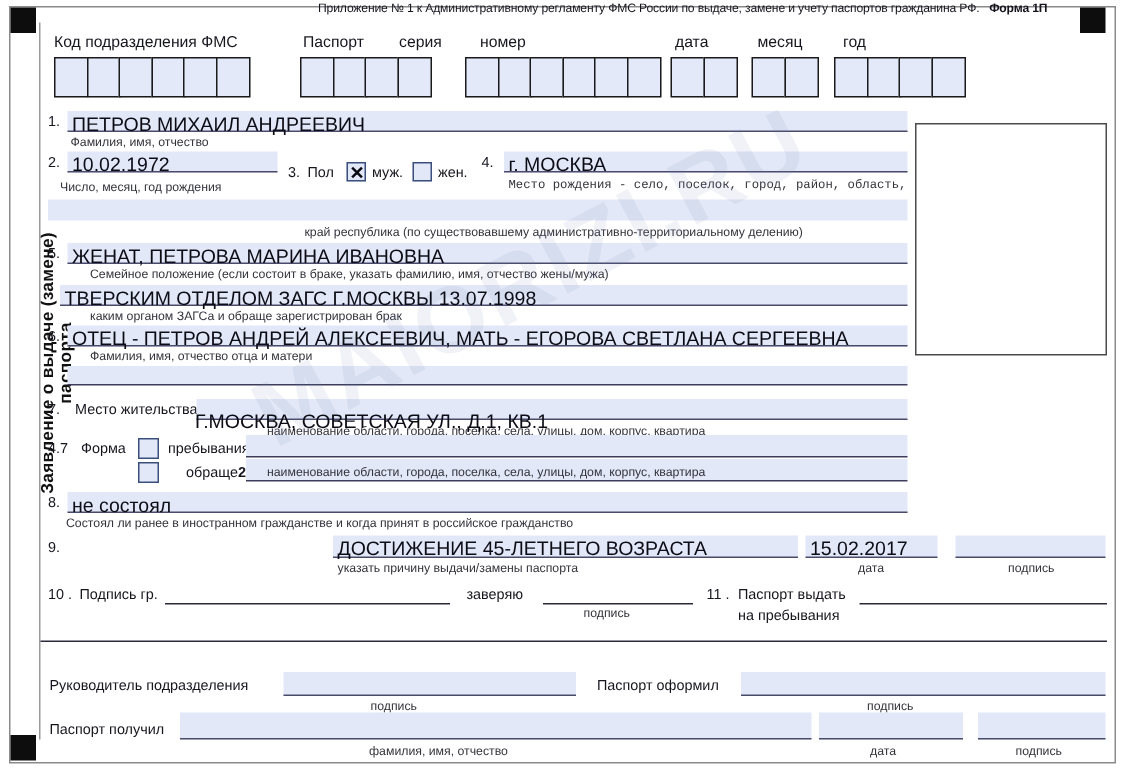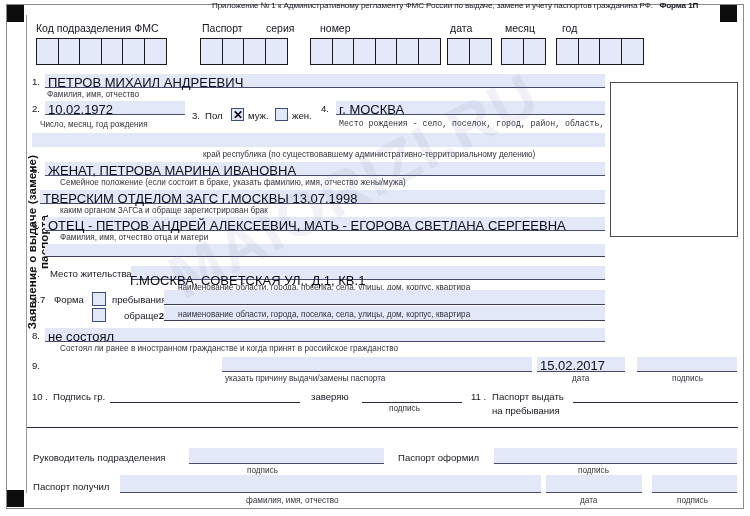--- a/index.html
+++ b/index.html
@@ -292,24 +292,25 @@
 
   <div class="checkbox" style="left:92px; top:308px; width:14px; height:14px;"></div>
   <div class="lbl" style="left:124px; top:310px;"><span>обраще</span><span style="font-weight:700;">2</span><span>ия</span></div>
   <div class="field nobl" style="left:164px; top:306px; width:441px; height:14px;"></div>
   <div class="rule" style="left:164px; top:320px; width:441px;"></div>
   <div class="hint" style="left:178px; top:310px;">наименование области, города, поселка, села, улицы, дом, корпус, квартира</div>
 
   <div class="lbl" style="left:32px; top:330px;">8.</div>
   <div class="field" style="left:45px; top:328px; width:560px; height:14px;"></div>
   <div class="val" style="left:48px; top:329px;">не состоял</div>
-  <div class="hint" style="left:60px; top:344px;">Состоял ли ранее в иностранном гражданстве и когда принят в российское гражданство</div>
+  <div class="hint" style="left:44px; top:344px;">Состоял ли ранее в иностранном гражданстве и когда принят в российское гражданство</div>
 
   <div class="lbl" style="left:32px; top:360px;">9.</div>
   <div class="field" style="left:222px; top:357px; width:310px; height:15px;"></div>
+  <div class="val" style="left:225px; top:358px;">ДОСТИЖЕНИЕ 45-ЛЕТНЕГО ВОЗРАСТА</div>
   <div class="hint" style="left:225px; top:374px;">указать причину выдачи/замены паспорта</div>
 
   <div class="field" style="left:537px; top:357px; width:88px; height:15px;"></div>
   <div class="val" style="left:540px; top:358px;">15.02.2017</div>
   <div class="hint" style="left:572px; top:374px;">дата</div>
 
   <div class="field" style="left:637px; top:357px; width:100px; height:15px;"></div>
   <div class="hint" style="left:672px; top:374px;">подпись</div>
 
   <div class="lbl" style="left:32px; top:391px;">10 .</div>

